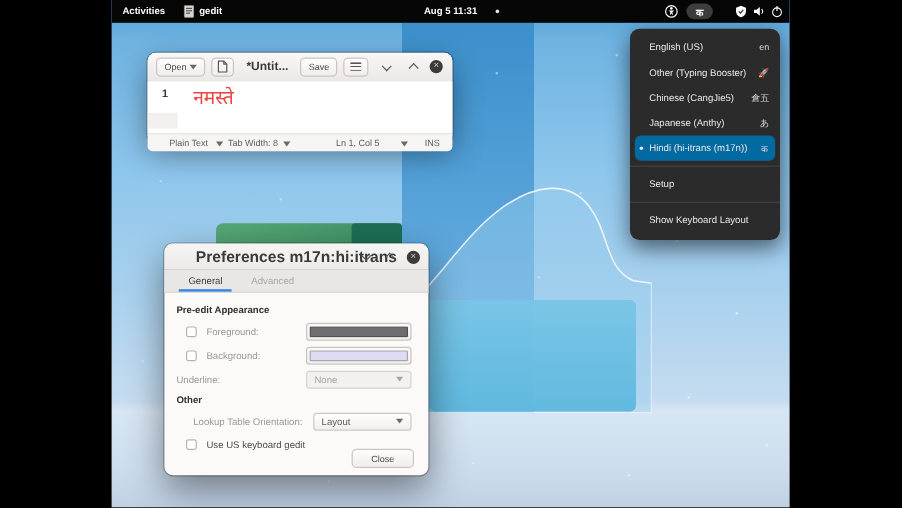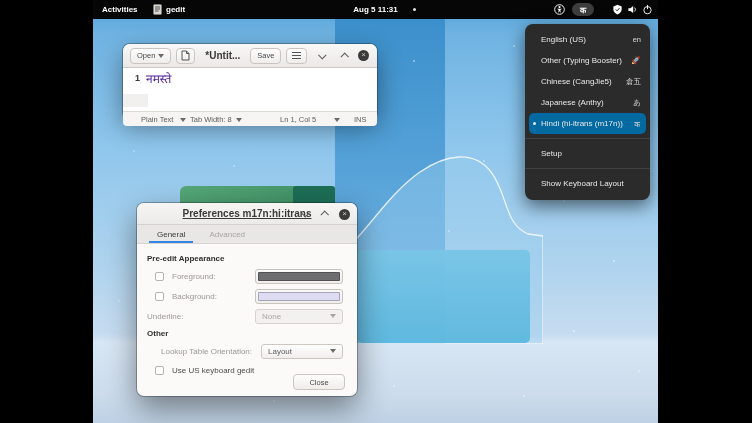--- a/index.html
+++ b/index.html
@@ -79,34 +79,34 @@
     border-radius:7px 7px 0 0; }
   .gtk-btn { height:16px; display:flex; align-items:center; gap:3px; padding:0 6px;
     font-size:7.5px; color:#4a4a4a; background:linear-gradient(#fdfdfd,#f0edea);
     border:1px solid #ccc5bf; border-radius:4px; white-space:nowrap; }
   .hb-title { font-size:10px; font-weight:bold; color:#3a3a3a; margin:0 5px; white-space:nowrap; }
   .hamburger { width:9px; height:7px; background:
     linear-gradient(#555 0 1px, transparent 1px 3px, #555 3px 4px, transparent 4px 6px, #555 6px 7px); }
   .gedit .text { position:relative; height:43px; background:#fff; overflow:hidden; }
   .line1 { display:flex; align-items:flex-start; padding-top:2px; }
   .gutter-num { width:20px; text-align:right; font-size:9px; font-weight:bold; color:#33393b; padding-right:3px; padding-top:3px; }
-  .doc-text { font-size:12px; color:#4c1d95; margin-left:3px; }
+  .doc-text { font-size:16px; color:#ef4444; margin-left:18px; }
   .gutter-cont { position:absolute; left:0; top:26px; width:25px; height:13px; background:#f1f0ee; }
   .gedit .sb { position:relative; height:15px; background:#f6f5f4; border-top:1px solid #ddd9d5;
     border-radius:0 0 4px 4px; font-size:7.5px; color:#5d5d5d; }
   .sb span.txt { position:absolute; top:3px; }
   .sb .caret { position:absolute; top:6px; }
 
   
   .prefs { position:absolute; left:44px; top:203px; width:220px; height:193px; z-index:20;
     border-radius:7px; background:#fbfaf9;
     box-shadow:0 0 0 1px rgba(0,0,0,.28), 0 12px 30px rgba(0,0,0,.45); }
   .prefs .hb { position:relative; height:22px; display:flex; align-items:center; justify-content:center;
     background:linear-gradient(#f6f5f4,#edebe9); border-bottom:1px solid #d6d1cc; border-radius:7px 7px 0 0; }
-  .prefs .hb-title { font-size:10px;text-decoration:underline; }
+  .prefs .hb-title { font-size:13px; }
   .prefs .hb-controls { position:absolute; right:7px; top:0; height:22px; display:flex; align-items:center; gap:12px; }
   .tabstrip { height:19px; background:#e9e7e5; border-bottom:1px solid #d9d5d1; display:flex; padding-left:8px; }
   .tab { position:relative; padding:0 12px; display:flex; align-items:center; font-size:8px; color:#a9a5a1; }
   .tab.active { color:#3b3b3b; }
   .tab.active::after { content:""; position:absolute; left:4px; right:4px; bottom:0; height:2px; background:#3584e4; }
   .prefs .content { padding:7px 14px 0 10px; font-size:8px; color:#9c9893; }
   .sec-title { font-size:8px; font-weight:bold; color:#2f2f2f; margin:3px 0 3px 0; }
   .row { display:flex; align-items:center; height:20px; }
   .row .lbl { margin-left:8px; }
   .ctl { margin-left:auto; width:88px; flex:none; }

